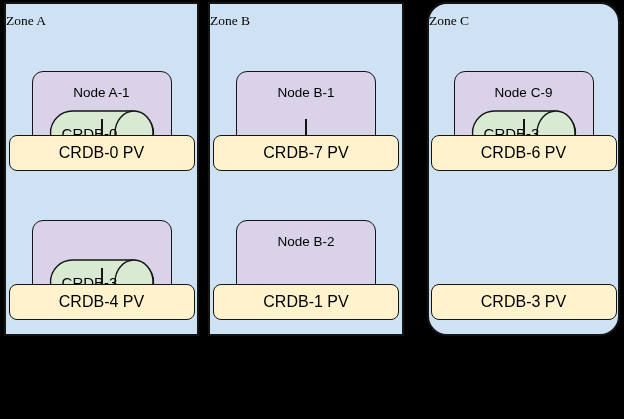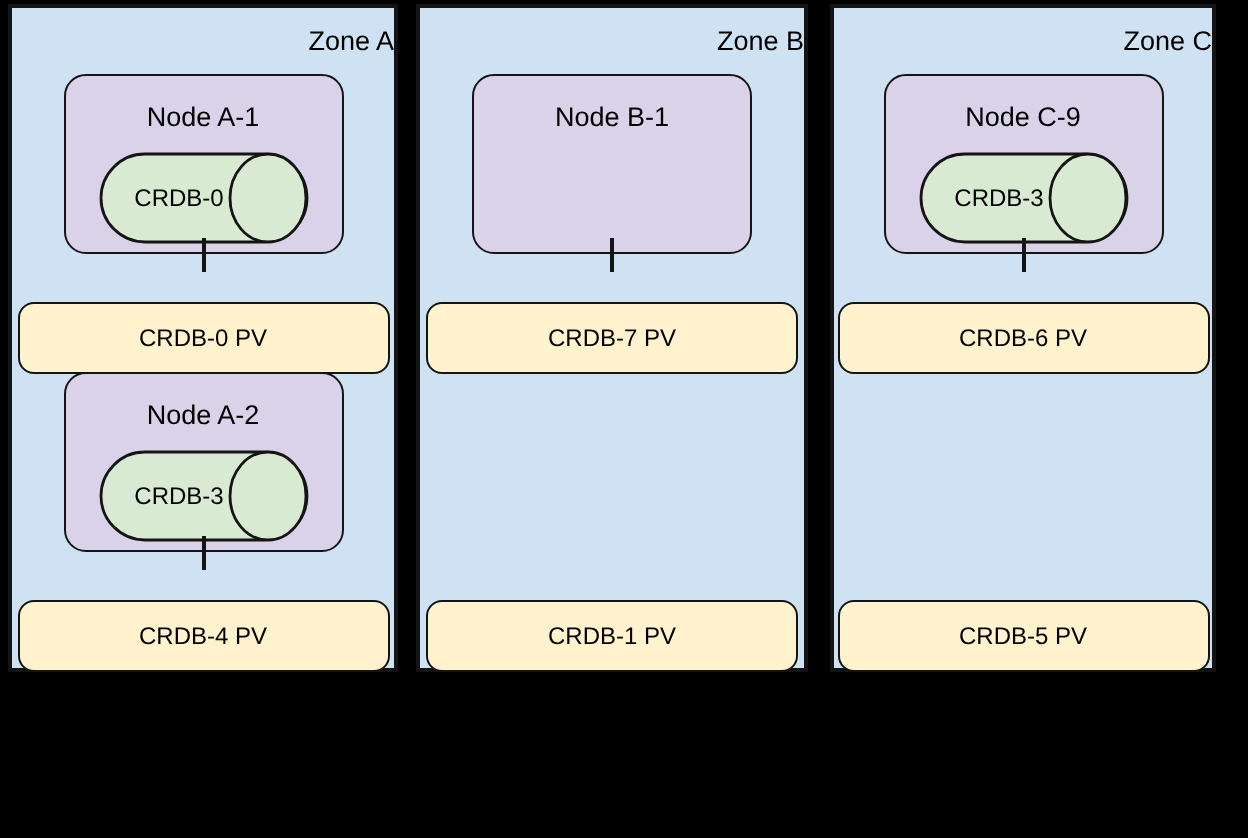--- a/index.html
+++ b/index.html
@@ -27,33 +27,35 @@
     height: 334px;
     background: #cfe2f3;
     border: 2px solid #141414;
     box-sizing: border-box;
   }
   .zone-title {
     position: absolute;
     left: 0;
     top: 10px;
     width: 100%;
-    text-align: right;
+    text-align: left;
     font-size: 13.5px;
     line-height: 14px;
+    font-family: Liberation Serif, serif;
   }
   .node {
     position: absolute;
     left: 50%;
     transform: translateX(-50%);
     width: 140px;
     background: #d9d2e9;
     border: 1.4px solid #141414;
     border-radius: 11px;
     box-sizing: border-box;
+    margin-top: 34px;
   }
   .node-title {
     position: absolute;
     left: 0;
     top: 14px;
     width: 100%;
     text-align: center;
     font-size: 13.5px;
     line-height: 14px;
   }
@@ -71,37 +73,36 @@
   }
   .pod-label {
     position: absolute;
     left: 6px;
     right: 30px;
     top: 0;
     bottom: 0;
     display: flex;
     align-items: center;
     justify-content: center;
-    font-size: 12px;
+    font-size: 15px;
   }
   .pv {
     position: absolute;
     left: 50%;
     transform: translateX(-50%);
     width: 186px;
     height: 36px;
     background: #fff2cc;
     border: 1.4px solid #141414;
     border-radius: 8px;
     box-sizing: border-box;
     display: flex;
     align-items: center;
     justify-content: center;
-    font-size: 12px;
-    margin-top: 16px;
+    font-size: 16px;
   }
   .connector {
     position: absolute;
     left: 50%;
     transform: translateX(-50%);
     width: 2px;
     background: #141414;
   }
   .slot1-node   { top: 33px;  height: 90px; }
   .slot1-line   { top: 115px; height: 17px; }
@@ -125,21 +126,20 @@
           <rect x="1" y="1" width="103" height="44" rx="22" fill="#d9ead3" stroke="#141414" stroke-width="1.4"></rect>
           <ellipse cx="84.5" cy="23" rx="19" ry="22" fill="#d9ead3" stroke="#141414" stroke-width="1.4"></ellipse>
         </svg>
         <span class="pod-label">CRDB-0</span>
       </div>
     </div>
     <div class="connector slot1-line"></div>
     <div class="pv slot1-pv">CRDB-0 PV</div>
 
     <div class="node slot2-node">
-      <div class="node-title">Node A-2</div>
       <div class="pod">
         <svg width="105" height="46" viewBox="0 0 105 46">
           <rect x="1" y="1" width="103" height="44" rx="22" fill="#d9ead3" stroke="#141414" stroke-width="1.4"></rect>
           <ellipse cx="84.5" cy="23" rx="19" ry="22" fill="#d9ead3" stroke="#141414" stroke-width="1.4"></ellipse>
         </svg>
         <span class="pod-label">CRDB-3</span>
       </div>
     </div>
     <div class="connector slot2-line"></div>
     <div class="pv slot2-pv">CRDB-4 PV</div>
@@ -147,35 +147,38 @@
 
   <div class="zone" style="left:208px; width:196px;">
     <div class="zone-title">Zone B</div>
 
     <div class="node slot1-node">
       <div class="node-title">Node B-1</div>
     </div>
     <div class="connector slot1-line"></div>
     <div class="pv slot1-pv">CRDB-7 PV</div>
 
+    <div class="node slot2-node">
+      <div class="node-title">Node B-2</div>
+    </div>
     <div class="pv slot2-pv">CRDB-1 PV</div>
   </div>
 
-  <div class="zone" style="left:415px; width:193px;">
+  <div class="zone" style="left:427px; width:193px;border-radius:20px;">
     <div class="zone-title">Zone C</div>
 
     <div class="node slot1-node">
       <div class="node-title">Node C-9</div>
       <div class="pod">
         <svg width="105" height="46" viewBox="0 0 105 46">
           <rect x="1" y="1" width="103" height="44" rx="22" fill="#d9ead3" stroke="#141414" stroke-width="1.4"></rect>
           <ellipse cx="84.5" cy="23" rx="19" ry="22" fill="#d9ead3" stroke="#141414" stroke-width="1.4"></ellipse>
         </svg>
         <span class="pod-label">CRDB-3</span>
       </div>
     </div>
     <div class="connector slot1-line"></div>
     <div class="pv slot1-pv">CRDB-6 PV</div>
 
-    <div class="pv slot2-pv">CRDB-5 PV</div>
+    <div class="pv slot2-pv">CRDB-3 PV</div>
   </div>
 
 </div>
 
 </body></html>

